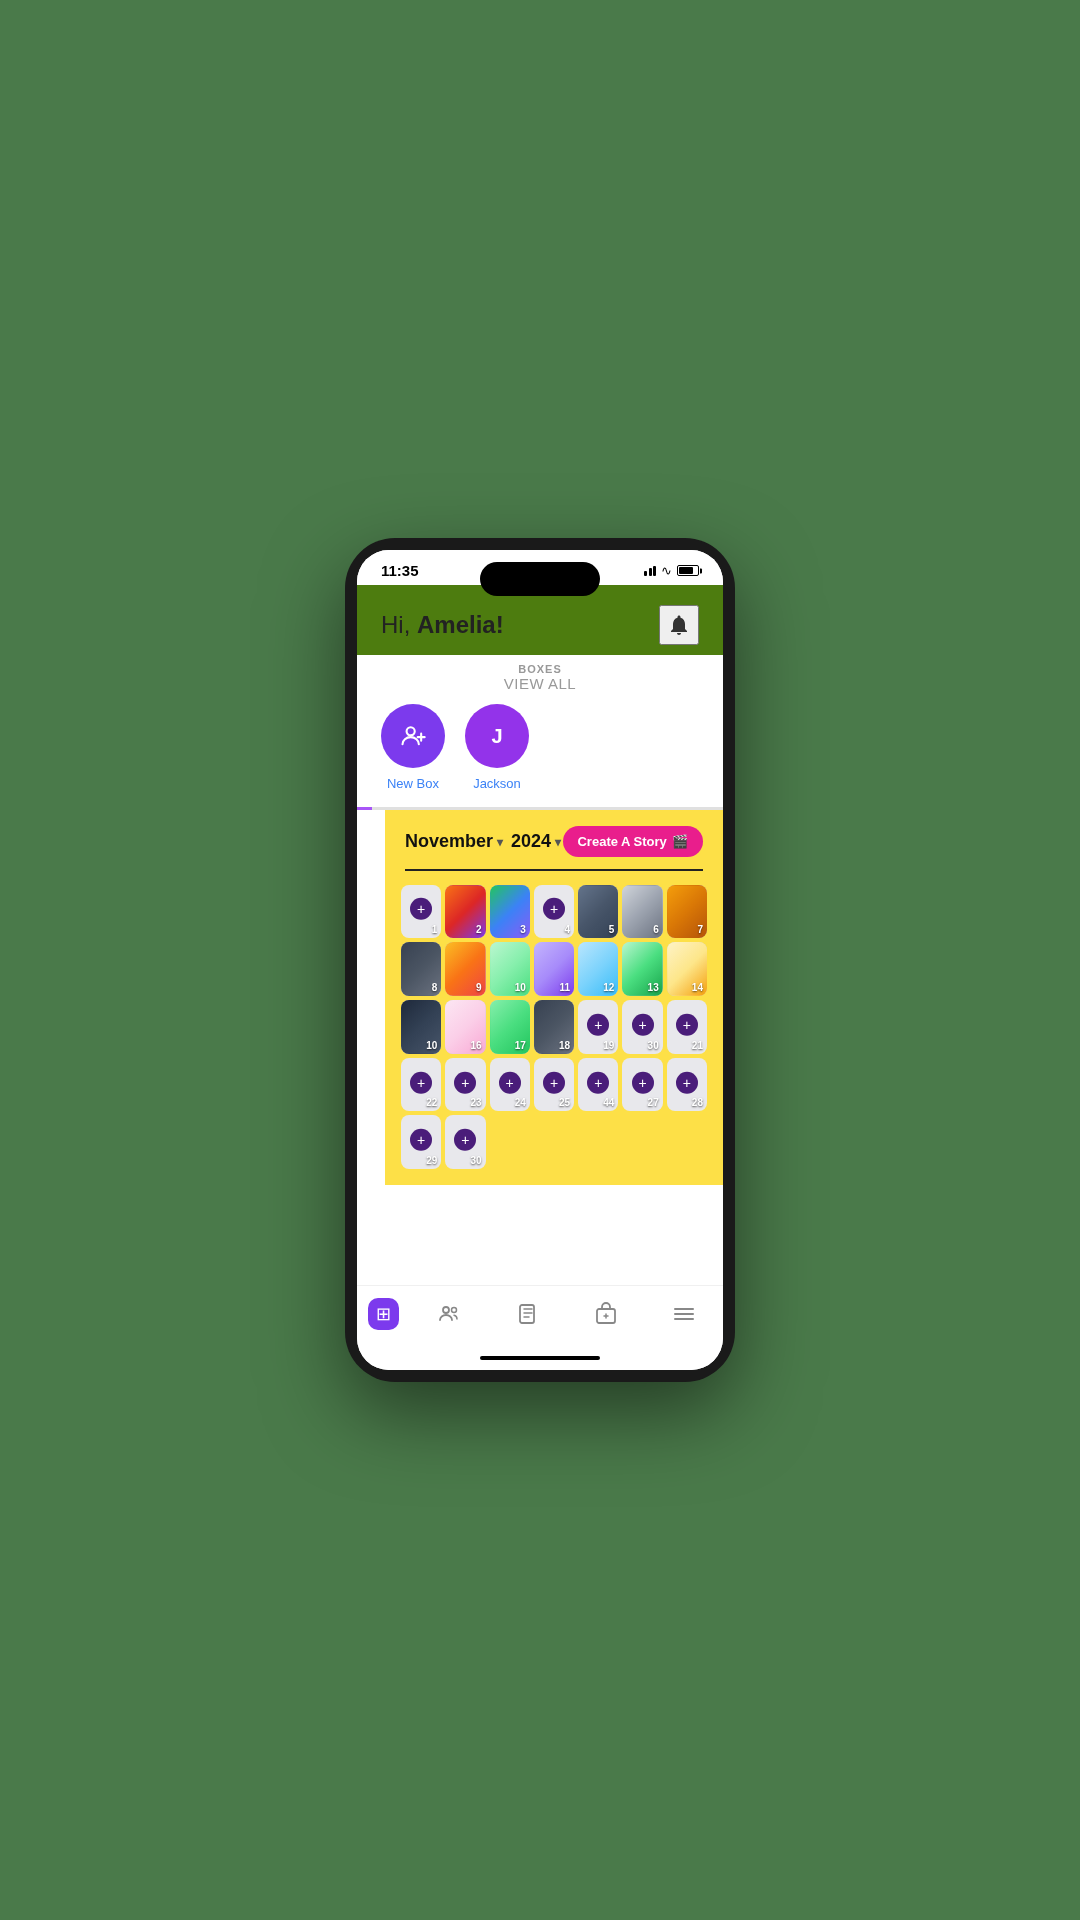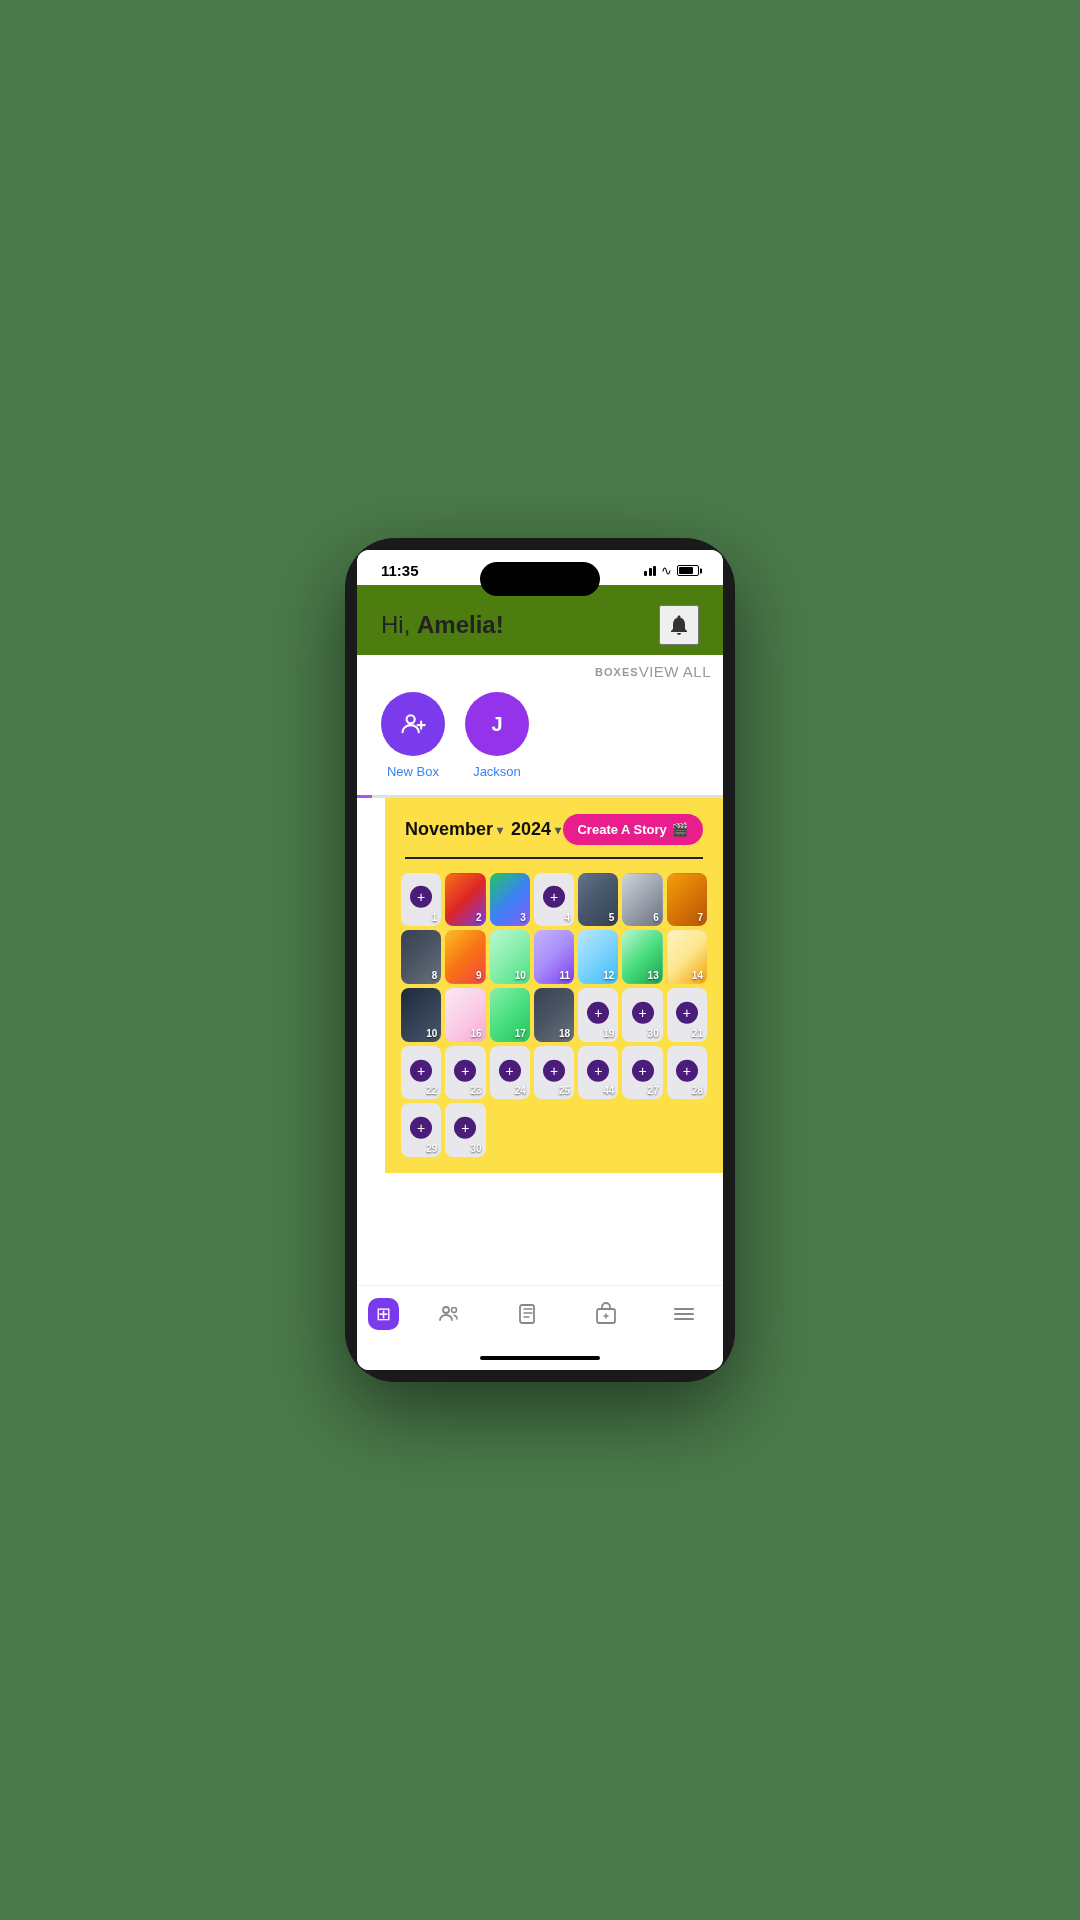--- a/index.html
+++ b/index.html
@@ -18,21 +18,21 @@
       background: #1a1a1a;
       border-radius: 50px;
       padding: 12px;
       box-shadow: 0 30px 80px rgba(0,0,0,0.5);
       position: relative;
     }
     .phone-screen {
       width: 100%;
       height: 100%;
       background: #f5f5f7;
-      border-radius: 12px;
+      border-radius: 32px;
       overflow: hidden;
       position: relative;
       display: flex;
       flex-direction: column;
     }
     
     .status-bar {
       background: #fff;
       display: flex;
       justify-content: space-between;
@@ -133,20 +133,21 @@
       align-items: center;
       justify-content: center;
       cursor: pointer;
     }
     
     .section-header {
       padding: 8px 12px 12px;
       display: flex;
       justify-content: flex-end;
       align-items: center;
+      flex-direction: column;
     }
     .section-label {
       font-size: 11px;
       font-weight: 600;
       color: #999;
       letter-spacing: 1px;
     }
     .view-all {
       font-size: 15px;
       font-weight: 400;

